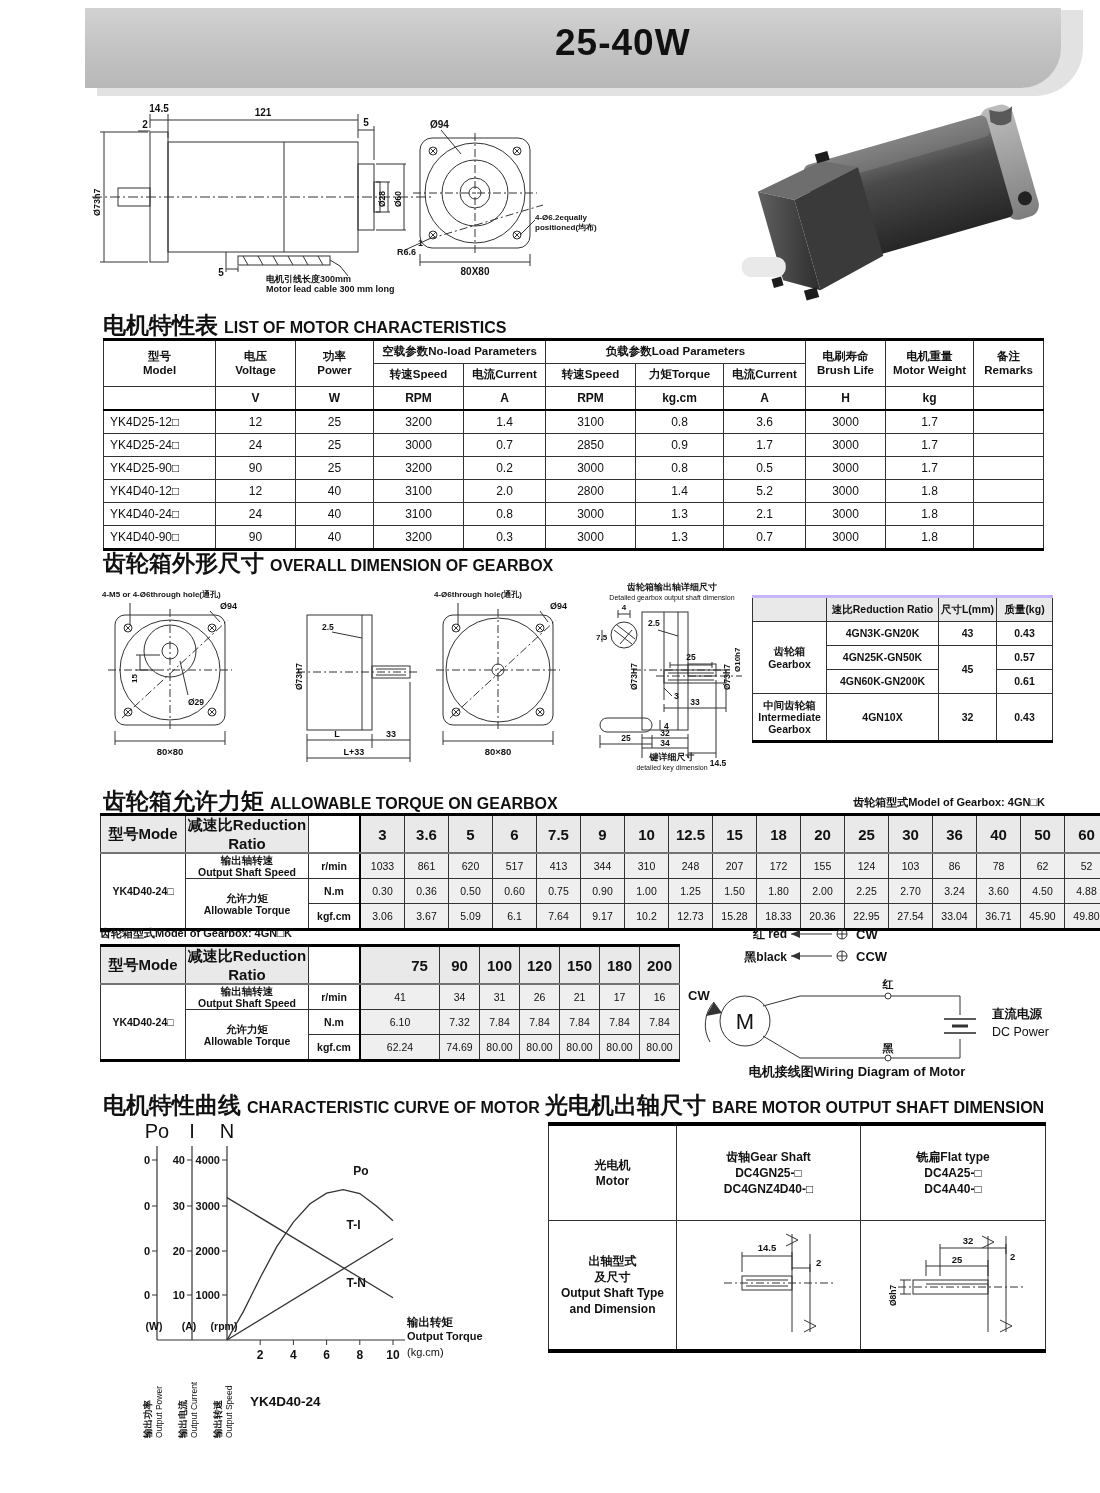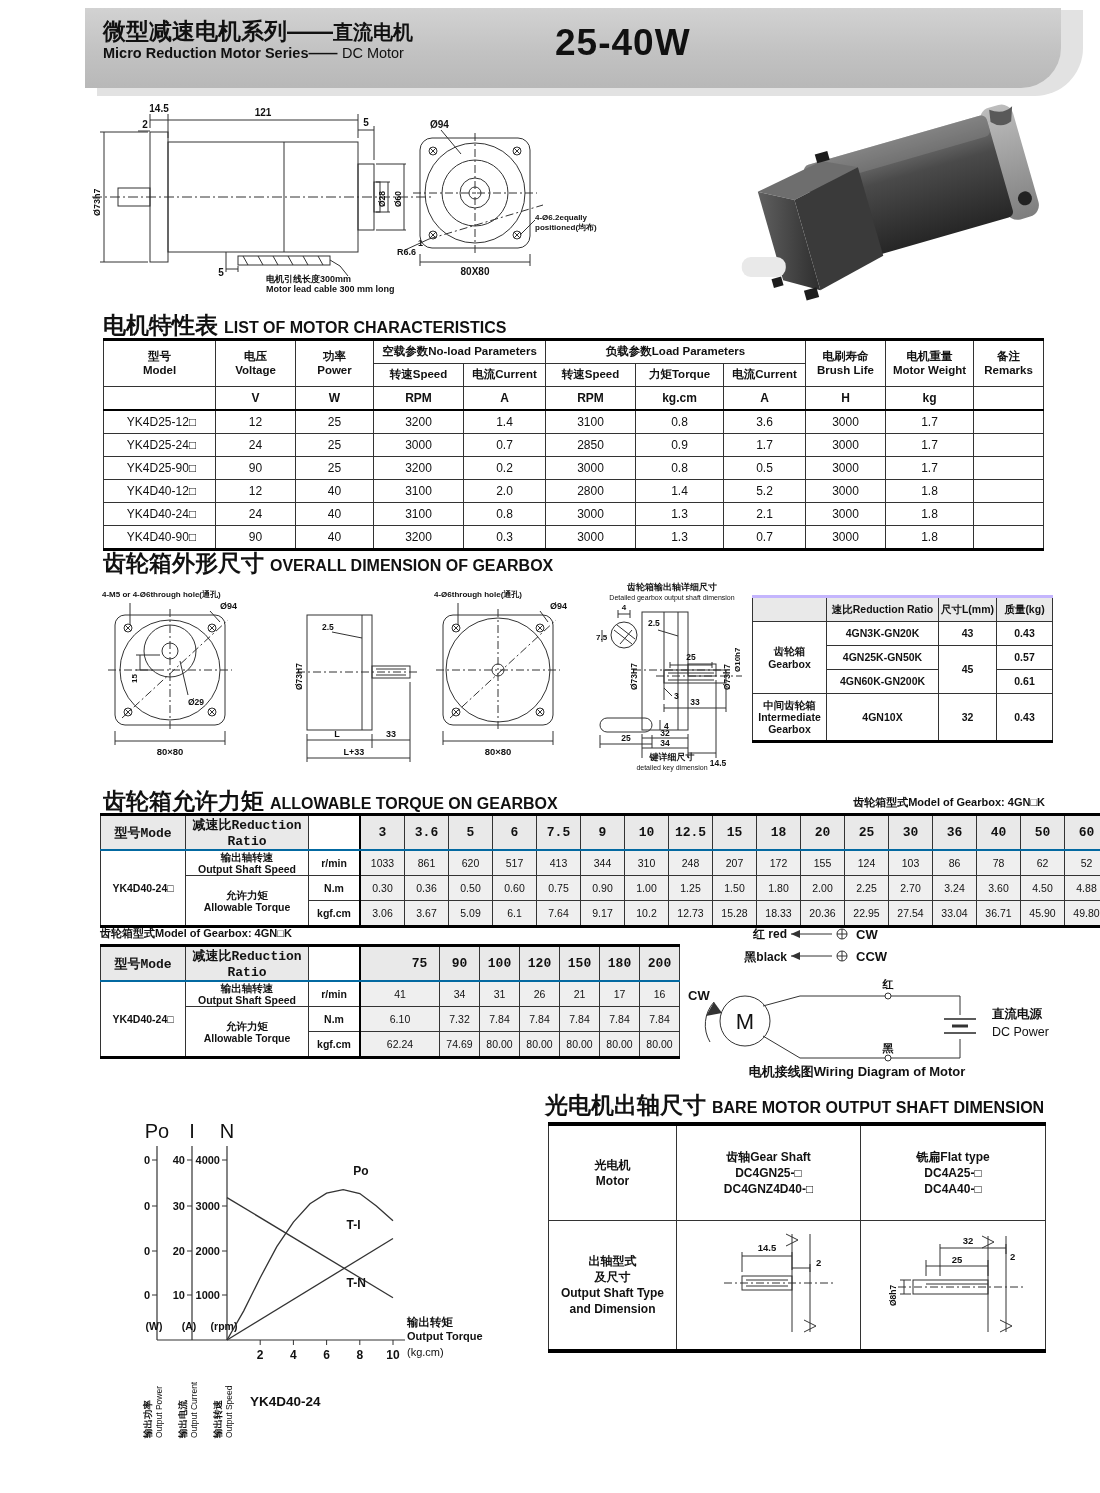--- a/index.html
+++ b/index.html
@@ -20,26 +20,26 @@
   
   .stitle{position:absolute;font-weight:bold;white-space:nowrap;}
   .stitle .zh{font-size:23px;}
   .stitle .en{font-size:16px;margin-left:6px;}
   
   .char-table{border-collapse:collapse;table-layout:fixed;width:940px;font-size:12px;text-align:center;
               border-top:3px solid #000;border-bottom:3px solid #000;}
   .char-table th,.char-table td{border:1px solid #333;padding:1px 2px;height:20px;overflow:hidden;}
   .char-table thead th{font-weight:bold;font-size:11.5px;line-height:1.2;}
   .char-table tr.units td{font-weight:bold;border-bottom:2px solid #000;}
-  .char-table td.left{text-align:center;padding-left:6px;}
+  .char-table td.left{text-align:left;padding-left:6px;}
   
   .tq{border-collapse:collapse;table-layout:fixed;font-size:10.5px;text-align:center;
       border-top:3px solid #000;border-bottom:3px solid #000;}
   .tq th,.tq td{border:1px solid #333;padding:0 1px;height:24px;overflow:hidden;}
-  .tq thead th{background:#e9e9e9;font-weight:bold;border-bottom:2px solid #0369a1;font-size:13px;font-family:Liberation Mono, monospace;}
+  .tq thead th{background:#e9e9e9;font-weight:bold;border-bottom:2px solid #737373;font-size:15px;}
   .tq thead th.unitcol{background:#fff;}
   .tq td.num{background:#efefef;}
   .tq td.model{font-weight:bold;}
   .tq td.lbl{font-weight:bold;line-height:1.15;}
   .tq td.unit{font-weight:bold;border-right:2px solid #000;}
   .tq thead th.unitcol{border-right:2px solid #000;}
   
   .gb-table{border-collapse:collapse;table-layout:fixed;width:300px;font-size:10.5px;text-align:center;
             border-top:3px solid #c4b5fd;border-bottom:3px solid #000;}
   .gb-table th,.gb-table td{border:1px solid #333;padding:1px 1px;height:21px;font-weight:bold;line-height:1.15;}
@@ -52,24 +52,20 @@
   .bare-table tr.r2 td{height:126px;}
   .note-right{position:absolute;font-size:11px;font-weight:bold;}
 </style>
 </head>
 <body>
 
 <div id="page">
 
   <div class="band-back"></div>
   <div class="band">
-    <div class="tblock">
-      <div><span class="t-zh">微型减速电机系列——</span><span class="t-zh-sub">直流电机</span></div>
-      <div><span class="t-en">Micro Reduction Motor Series——</span> <span class="t-en" style="font-weight:normal">DC Motor</span></div>
-    </div>
     <div class="power">25-40W</div>
   </div>
 
   <svg class="abs" style="left:88px;top:100px" width="350" height="195" viewBox="0 0 350 195">
     <g stroke="#333" stroke-width="1" fill="none">
       <line x1="4" y1="97" x2="346" y2="97" stroke-dasharray="10 3 2 3"></line>
       <rect x="30" y="88" width="32" height="18"></rect>
       <rect x="62" y="32" width="18" height="130"></rect>
       <rect x="80" y="42" width="190" height="110"></rect>
       <line x1="196" y1="42" x2="196" y2="152"></line>
@@ -702,20 +698,23 @@
     <text x="196" y="43" font-size="13" font-weight="bold">CCW</text>
     <text x="85" y="111" font-size="22" text-anchor="middle">M</text>
     <text x="28" y="82" font-size="13" font-weight="bold">CW</text>
     <text x="228" y="70" font-size="11" font-weight="bold" text-anchor="middle">红</text>
     <text x="228" y="134" font-size="11" font-weight="bold" text-anchor="middle">黑</text>
     <text x="332" y="100" font-size="12.5" font-weight="bold">直流电源</text>
     <text x="332" y="118" font-size="12.5">DC Power</text>
     <text x="197" y="158" font-size="13" font-weight="bold" text-anchor="middle">电机接线图Wiring Diagram of Motor</text>
   </svg>
 
+  <div class="stitle" style="left:103px;top:1090px">
+    <span class="zh">电机特性曲线</span><span class="en">CHARACTERISTIC CURVE OF MOTOR</span>
+  </div>
   <svg class="abs" id="curve-svg" style="left:105px;top:1118px" width="440" height="330" viewBox="0 0 440 330">
     <text x="302" y="208" font-size="11.5" font-weight="bold">输出转矩</text>
     <text x="302" y="222" font-size="11" font-weight="bold">Output Torque</text>
     <text x="302" y="238" font-size="11">(kg.cm)</text>
     <text x="145" y="288" font-size="13.5" font-weight="bold">YK4D40-24</text>
   <text x="52" y="20" text-anchor="middle" font-size="20">Po</text>
       <line x1="52" y1="28" x2="52" y2="222" stroke="#333" stroke-width="1.2"></line>
       <line x1="47" y1="177" x2="52" y2="177" stroke="#333"></line>
       <text x="45" y="181" text-anchor="end" font-size="11" font-weight="bold">0</text>
       <line x1="47" y1="133" x2="52" y2="133" stroke="#333"></line>

